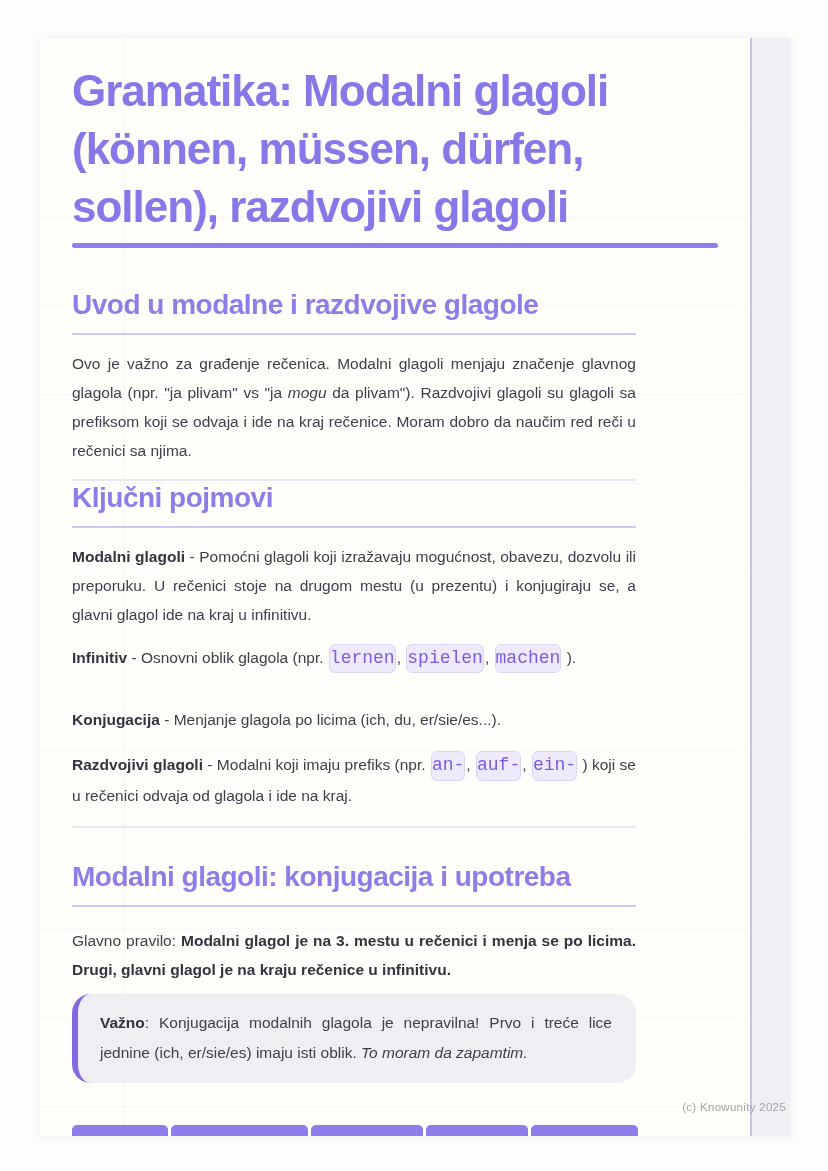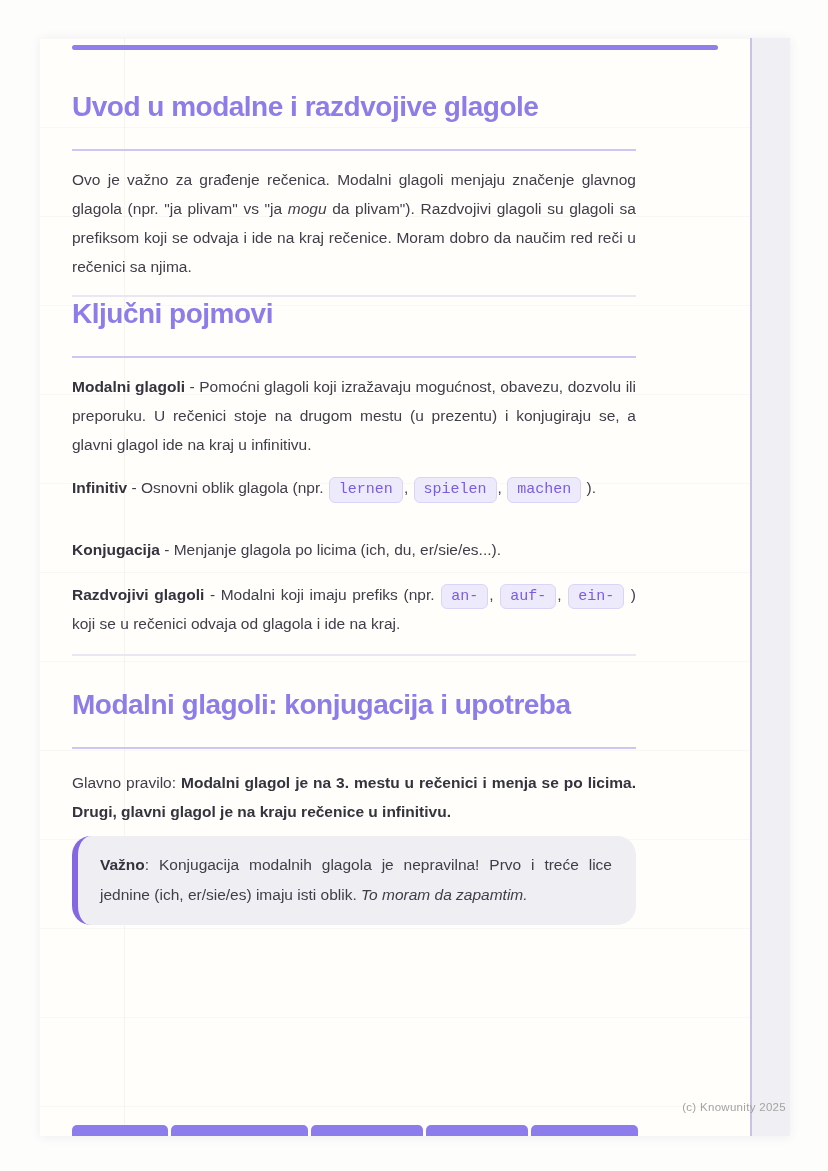--- a/index.html
+++ b/index.html
@@ -24,43 +24,43 @@
   }
   .content{position:absolute;left:32px;top:0;width:646px;z-index:2;}
   h1{
     margin:24px 0 0 0;font-size:44px;line-height:58px;font-weight:bold;
     color:#8678e8;letter-spacing:-1px;
   }
   .title-rule{height:5px;background:#8f7fea;border-radius:3px;margin-top:7px;}
   h2{
     margin:0;font-size:28px;line-height:34px;font-weight:bold;color:#8d7de9;
     letter-spacing:-0.5px;white-space:nowrap;
-    width:564px;box-sizing:border-box;padding-bottom:25px;
+    width:564px;box-sizing:border-box;padding-bottom:11px;
     border-bottom:2px solid #cfc6f2;
   }
   .h2-1{margin-top:40px;}
   .h2-2{}
   .h2-3{margin-top:32px;}
   p{
     width:564px;margin:14px 0 0 0;font-size:15.5px;line-height:29px;
     color:#3f3e49;text-align:justify;
   }
   p b{font-weight:bold;color:#34333e;}
   p em{font-style:italic;}
   .p-konj{margin-top:32px;}
   .p-razd{margin-top:16px;}
   .p-glavno{margin-top:19px;}
   .divider{
     width:564px;height:2px;background:#e9e7f1;border:none;margin:14px 0 0 0;
   }
   .divider-2{margin-top:16px;}
   .chip{
     display:inline-block;font-family:"Liberation Mono", monospace;
-    font-size:15px;line-height:1.3;color:#7a5ce0;background:#edeafb;
-    border:1px solid #dcd4f6;border-radius:6px;padding:2px 9px;margin:0 1px;
+    font-size:18px;line-height:1.3;color:#7a5ce0;background:#edeafb;
+    border:1px solid #dcd4f6;border-radius:6px;padding:2px 0;margin:0 1px;
     vertical-align:0px;
   }
   .callout{
     width:564px;box-sizing:border-box;margin-top:10px;
     background:#efeef3;border-left:6px solid #8468e2;border-radius:19px;
     padding:14px 24px 15px 22px;
   }
   .callout p{margin:0;width:auto;line-height:30px;}
   .copyright{
     position:absolute;top:1063px;right:4px;z-index:5;
@@ -78,20 +78,21 @@
 </style>
 </head>
 <body>
 
 <div class="card">
   <div class="margin-line"></div>
   <div class="right-strip"></div>
 
   <div class="content">
 
+    <h1>Gramatika: Modalni glagoli (können, müssen, dürfen, sollen), razdvojivi glagoli</h1>
     <div class="title-rule"></div>
 
     <h2 class="h2-1">Uvod u modalne i razdvojive glagole</h2>
     <p><span>Ovo je važno za građenje rečenica. Modalni glagoli menjaju značenje glavnog glagola (npr. "ja plivam" vs "ja </span><em>mogu</em><span> da plivam"). Razdvojivi glagoli su glagoli sa prefiksom koji se odvaja i ide na kraj rečenice. Moram dobro da naučim red reči u rečenici sa njima.</span></p>
 
     <hr class="divider">
 
     <h2 class="h2-2">Ključni pojmovi</h2>
     <p class="p-first"><b>Modalni glagoli</b><span> - Pomoćni glagoli koji izražavaju mogućnost, obavezu, dozvolu ili preporuku. U rečenici stoje na drugom mestu (u prezentu) i konjugiraju se, a glavni glagol ide na kraj u infinitivu.</span></p>
 

